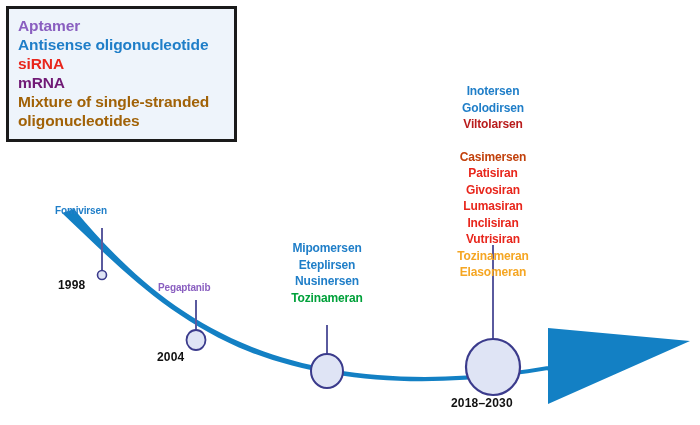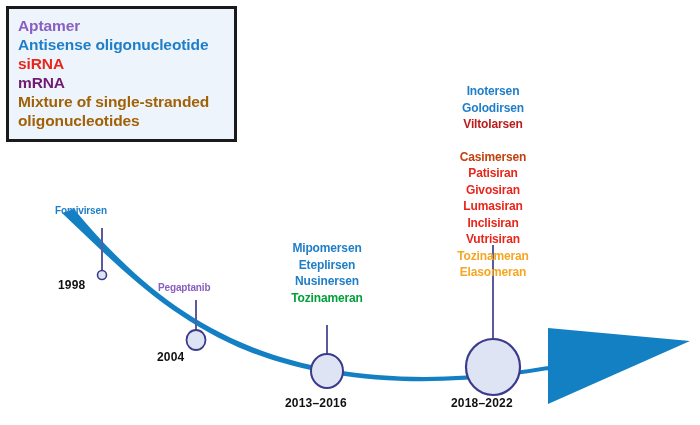--- a/index.html
+++ b/index.html
@@ -117,30 +117,29 @@
 
   <div class="single-drug" style="left:158px; top:282px; color:#8a5fc0;">Pegaptanib</div>
   <div class="year" style="left:145px; top:350px;margin-left:12px;">2004</div>
 
   <div class="label-stack" style="left:257px; top:240px; width:140px;">
     <div class="drug" style="color:#1f7ec8;">Mipomersen</div>
     <div class="drug" style="color:#1f7ec8;">Eteplirsen</div>
     <div class="drug" style="color:#1f7ec8;">Nusinersen</div>
     <div class="drug" style="color:#00a13a;">Tozinameran</div>
   </div>
-  <div class="year" style="left:285px; top:396px;">2013–2016</div>
 
   <div class="label-stack" style="left:423px; top:83px; width:140px;">
     <div class="drug" style="color:#1f7ec8;">Inotersen</div>
     <div class="drug" style="color:#1f7ec8;">Golodirsen</div>
     <div class="drug" style="color:#b91c1c;">Viltolarsen</div>
     <div class="drug" style="color:#c2410c;margin-top:16px;">Casimersen</div>
     <div class="drug" style="color:#e8261c;text-align:center;">Patisiran</div>
     <div class="drug" style="color:#e8261c;">Givosiran</div>
     <div class="drug" style="color:#e8261c;">Lumasiran</div>
     <div class="drug" style="color:#e8261c;">Inclisiran</div>
     <div class="drug" style="color:#e8261c;">Vutrisiran</div>
     <div class="drug" style="color:#f5a623;">Tozinameran</div>
     <div class="drug" style="color:#f5a623;">Elasomeran</div>
   </div>
-  <div class="year" style="left:451px; top:396px;">2018–2022</div>
+  <div class="year" style="left:451px; top:396px;">2018–2030</div>
 
 </div>
 
 </body></html>

